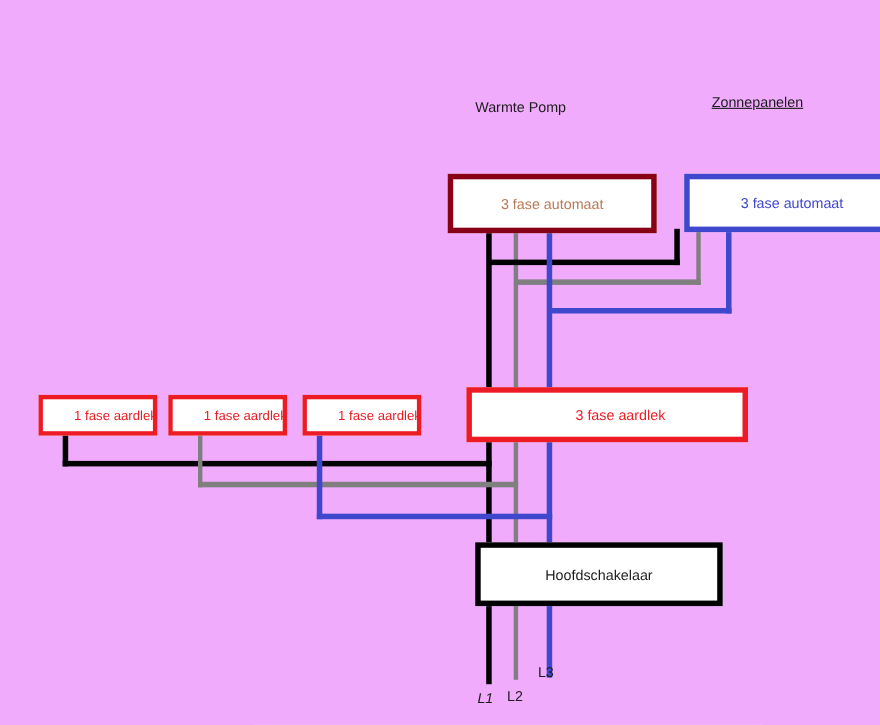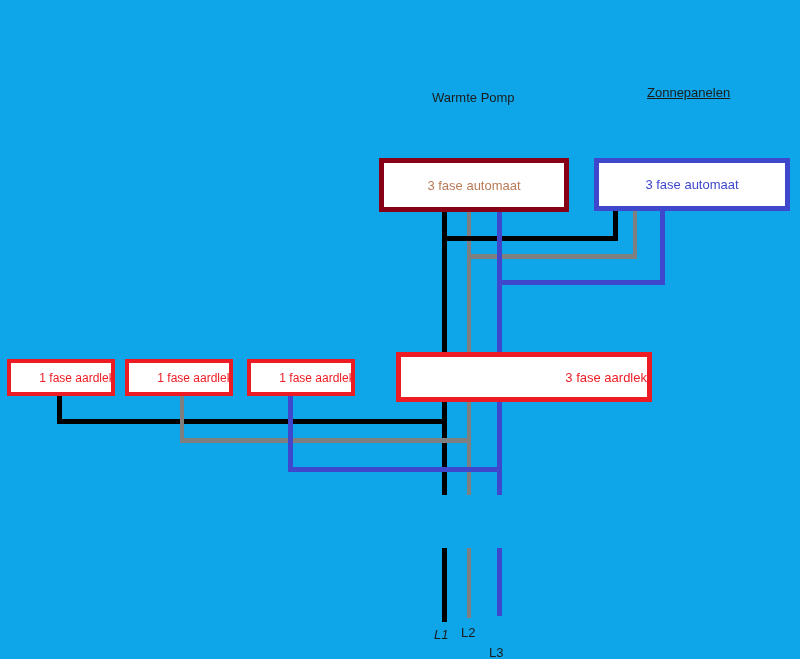--- a/index.html
+++ b/index.html
@@ -4,21 +4,21 @@
 <style>
   html, body {
     margin: 0;
     padding: 0;
     background: #ffffff;
   }
   #canvas {
     position: relative;
     width: 800px;
     height: 659px;
-    background: #0ea5e9;
+    background: #f0abfc;
     font-family: "Liberation Sans", sans-serif;
     overflow: hidden;
   }
   .lbl {
     position: absolute;
     font-size: 13px;
     color: #1c1c1c;
     white-space: nowrap;
   }
   .wire {
@@ -31,20 +31,21 @@
   .box {
     position: absolute;
     box-sizing: border-box;
     background: #ffffff;
     z-index: 2;
     display: flex;
     align-items: center;
     justify-content: center;
     font-size: 13px;
     white-space: nowrap;
+    margin-left: 28px;
   }
   .box-automaat-wp {
     left: 379px; top: 158px; width: 190px; height: 54px;
     border: 5px solid #880015;
     color: #B97A57;
   }
   .box-automaat-zp {
     left: 594px; top: 158px; width: 196px; height: 53px;
     border: 5px solid #3F48CC;
     color: #3F48CC;
@@ -56,21 +57,21 @@
     font-size: 12px;
     padding-left: 32px;
   }
   .box-aardlek-1 { left: 7px; }
   .box-aardlek-2 { left: 125px; }
   .box-aardlek-3 { left: 247px; }
   .box-aardlek-3f {
     left: 396px; top: 352px; width: 256px; height: 50px;
     border: 5px solid #ED1C24;
     color: #ED1C24;
-    justify-content: flex-end;
+    justify-content: center;
     padding-left: 24px;
   }
   .box-hoofd {
     left: 404px; top: 493px; width: 225px; height: 58px;
     border: 5px solid #000000;
     color: #1c1c1c;
   }
   .phase-lbl {
     position: absolute;
     font-size: 13px;
@@ -133,18 +134,21 @@
   </div>
 
   <div class="box box-aardlek box-aardlek-3">
     <span>1 fase aardlek</span>
   </div>
 
   <div class="box box-aardlek-3f">
     <span>3 fase aardlek</span>
   </div>
 
+  <div class="box box-hoofd">
+    <span>Hoofdschakelaar</span>
+  </div>
 
   <div class="phase-lbl" style="left:434px; top:627px;font-style:italic;">L1</div>
   <div class="phase-lbl" style="left:461px; top:625px;text-align:center;">L2</div>
-  <div class="phase-lbl" style="left:489px; top:645px;">L3</div>
+  <div class="phase-lbl" style="left:489px; top:603px;">L3</div>
 
 </div>
 
 </body></html>

